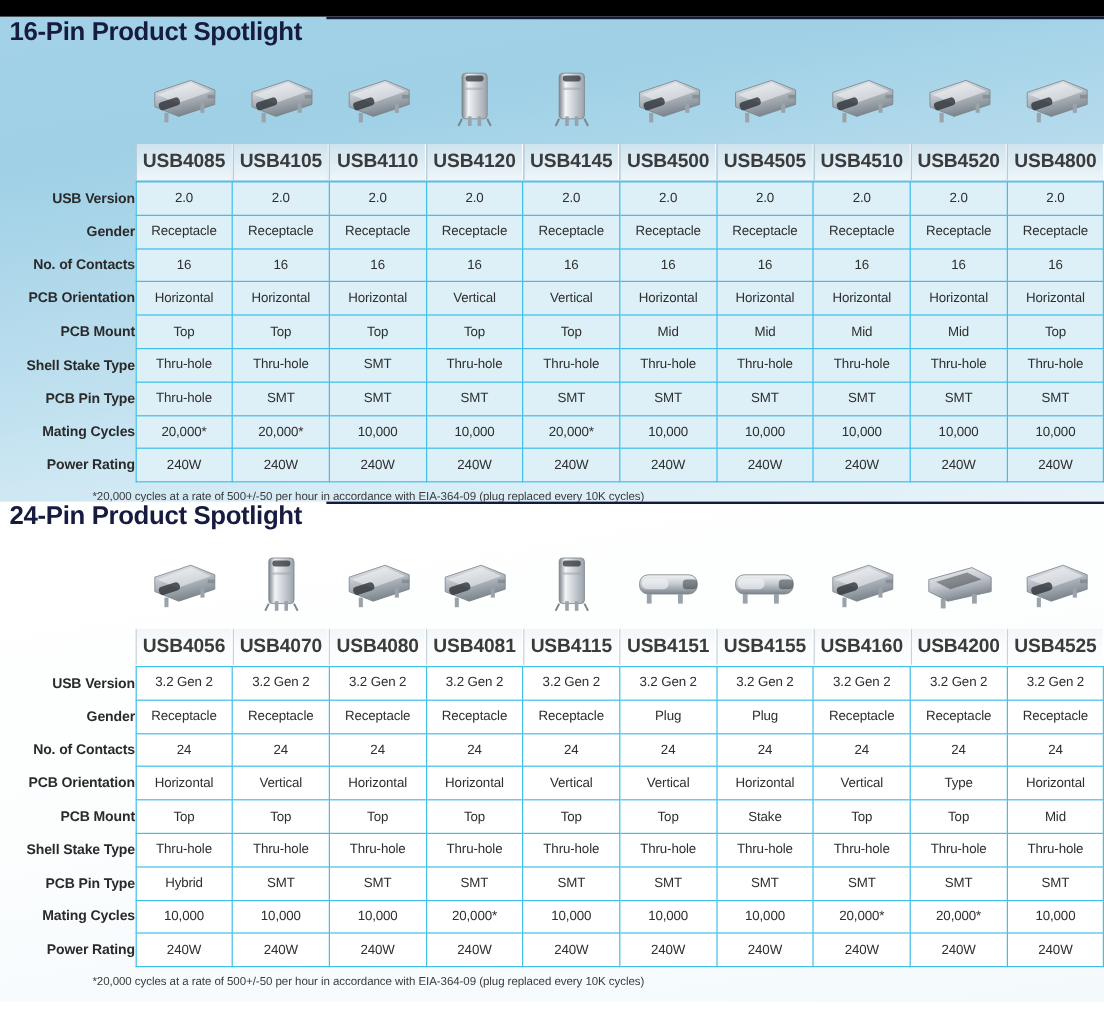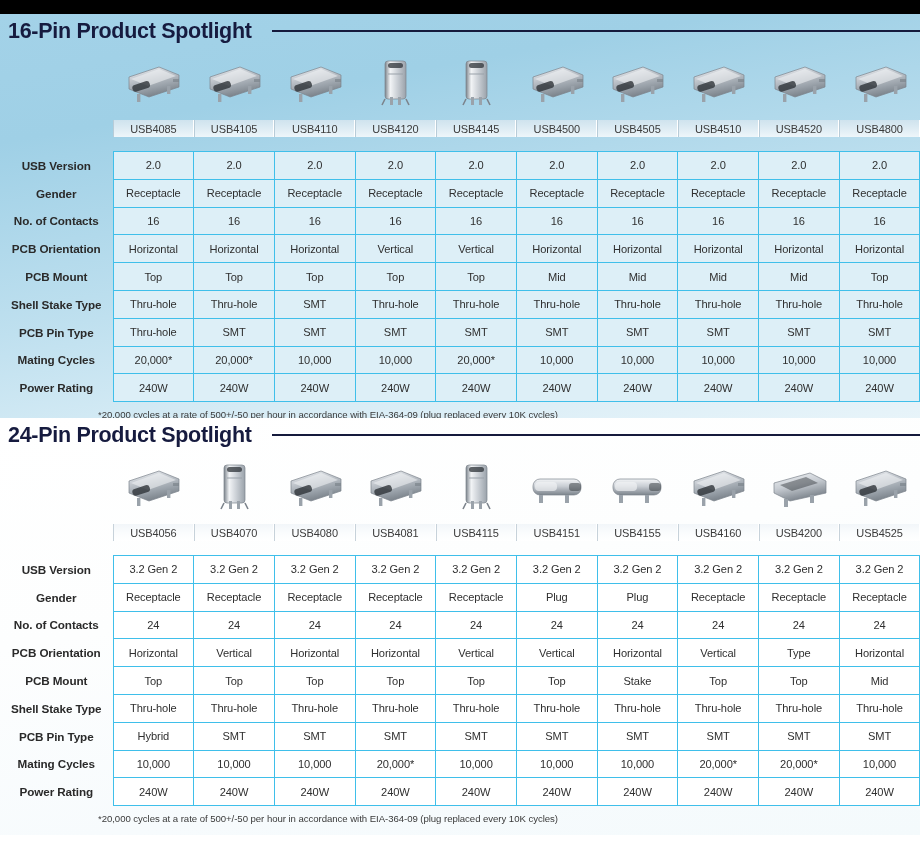--- a/index.html
+++ b/index.html
@@ -30,21 +30,21 @@
 
   
   .section2 {
     position: absolute; top: 418px; left: 0;
     width: 920px; height: 417px;
     background: linear-gradient(170deg, #ffffff 0%, #fdfefe 40%, #f7fbfd 75%, #f4fafc 100%);
   }
 
   
   .title-row {
-    display: flex; align-items: center;
+    display: flex; 
     padding-left: 8px;
     height: 34px;
   }
   .title-text {
     font-size: 21.5px;
     font-weight: bold;
     color: #161b3f;
     letter-spacing: -0.3px;
     white-space: nowrap;
   }
@@ -60,64 +60,63 @@
   .imgstrip { display: flex; padding-left: 113px; height: 72px; }
   .imgcell {
     width: 80.7px; height: 72px;
     display: flex; align-items: center; justify-content: center;
   }
   .connector { position: relative; }
 
   
   .namerow { display: flex; padding-left: 113px; height: 31px; }
   .namecell {
-    width: 80.7px; height: 17px;
+    width: 80.7px; height: 30px;
     display: flex; align-items: center; justify-content: center;
-    font-size: 11px; font-weight: normal; color: #3b3b3b;
+    font-size: 16px; font-weight: bold; color: #3b3b3b;
     background: linear-gradient(180deg, #cfe3ee 0%, #dcebf3 45%, #eef6fa 100%);
     border-right: 1px solid #ffffff;
     border-left: 1px solid #b8ccd8;
     letter-spacing: -0.1px;
   }
   .namecell:first-child { border-left: 1px solid #b8ccd8; }
   .s2 .namecell {
     background: linear-gradient(180deg, #f2f6f9 0%, #fafcfd 50%, #ffffff 100%);
     border-left: 1px solid #c7d2da;
     text-align: center;
   }
 
   
   .spectable { width: 920px; border-collapse: collapse; table-layout: fixed; }
   .spectable td { height: 27.8px; padding: 0; }
 
   .rowlabel {
     width: 113px;
     padding-left: 13px;
     font-size: 11.7px; font-weight: bold; color: #2a2a2a;
-    text-align: center;
+    text-align: right;
     letter-spacing: -0.1px;
   }
   .datacell {
     width: 80.7px;
     text-align: center; vertical-align: middle;
     font-size: 11.1px; color: #2f2f2f;
     border: 1px solid #3fbfea;
     background: #ddeff7;
     letter-spacing: -0.1px;
   }
   .s2 .datacell { background: #ffffff; }
 
   
   .footnote {
-    padding-left: 59px;
+    padding-left: 77px;
     padding-top: 7px;
     font-size: 9.6px;
     color: #3a3a3a;
     letter-spacing: -0.05px;
-    margin-left: 39px;
   }
 </style>
 </head>
 <body>
 
 <div class="page">
 
   <div class="topbar"></div>
 
   <div class="section1" id="sec0">

